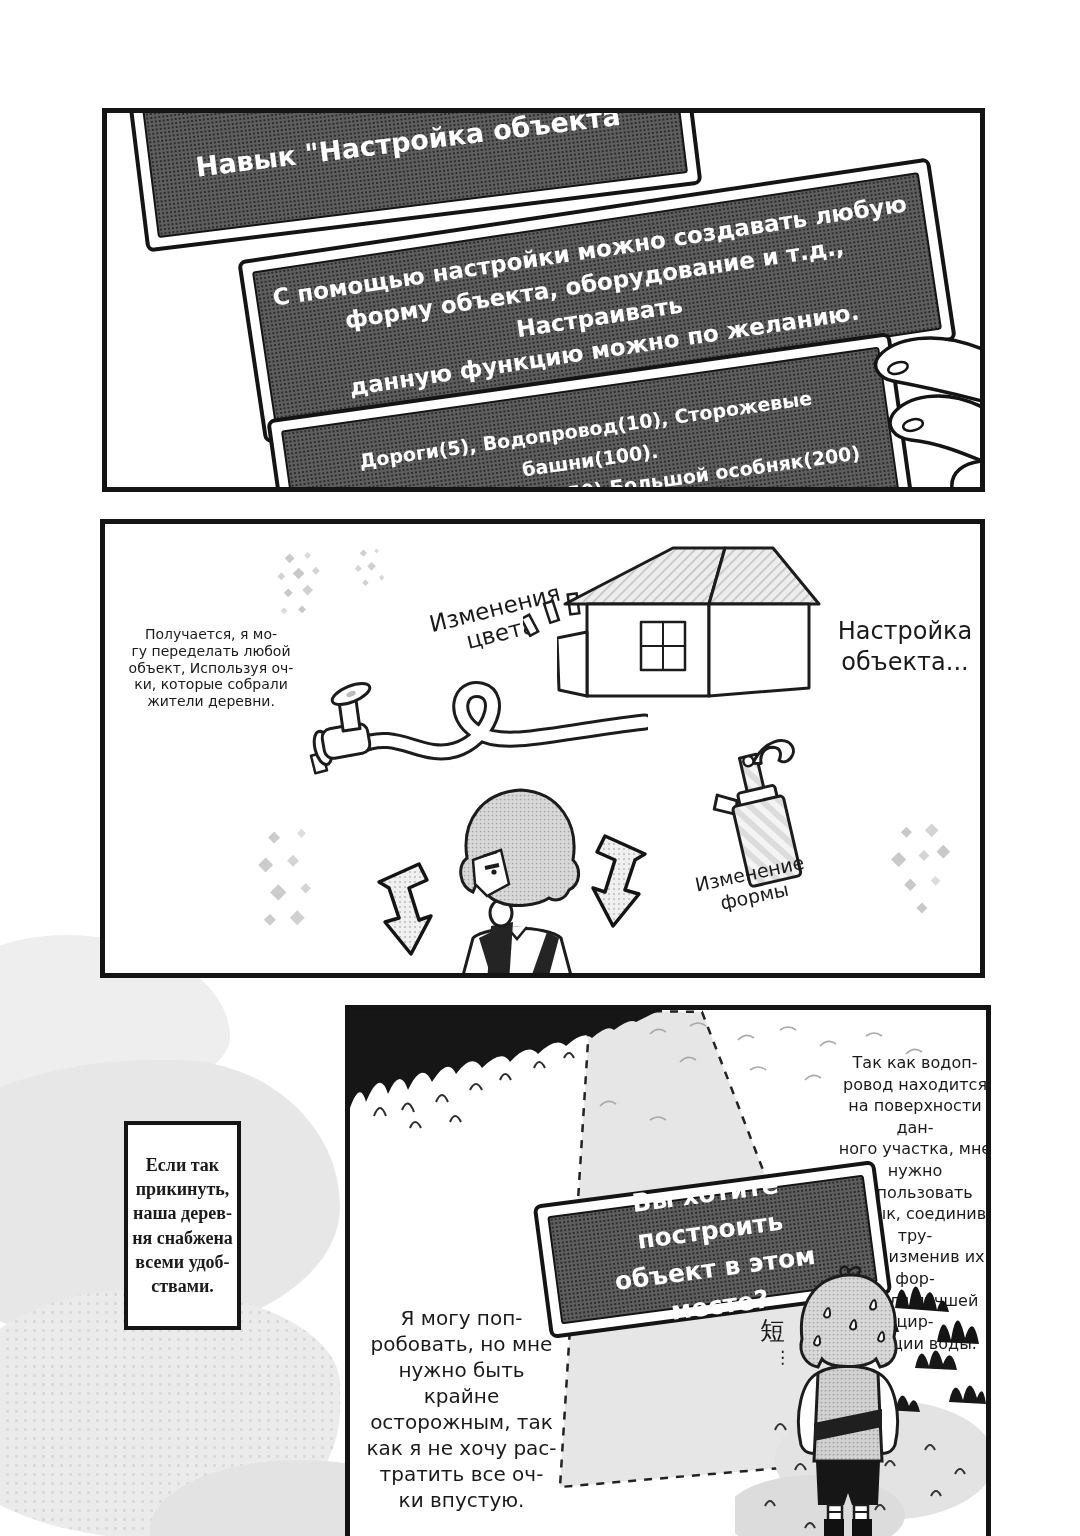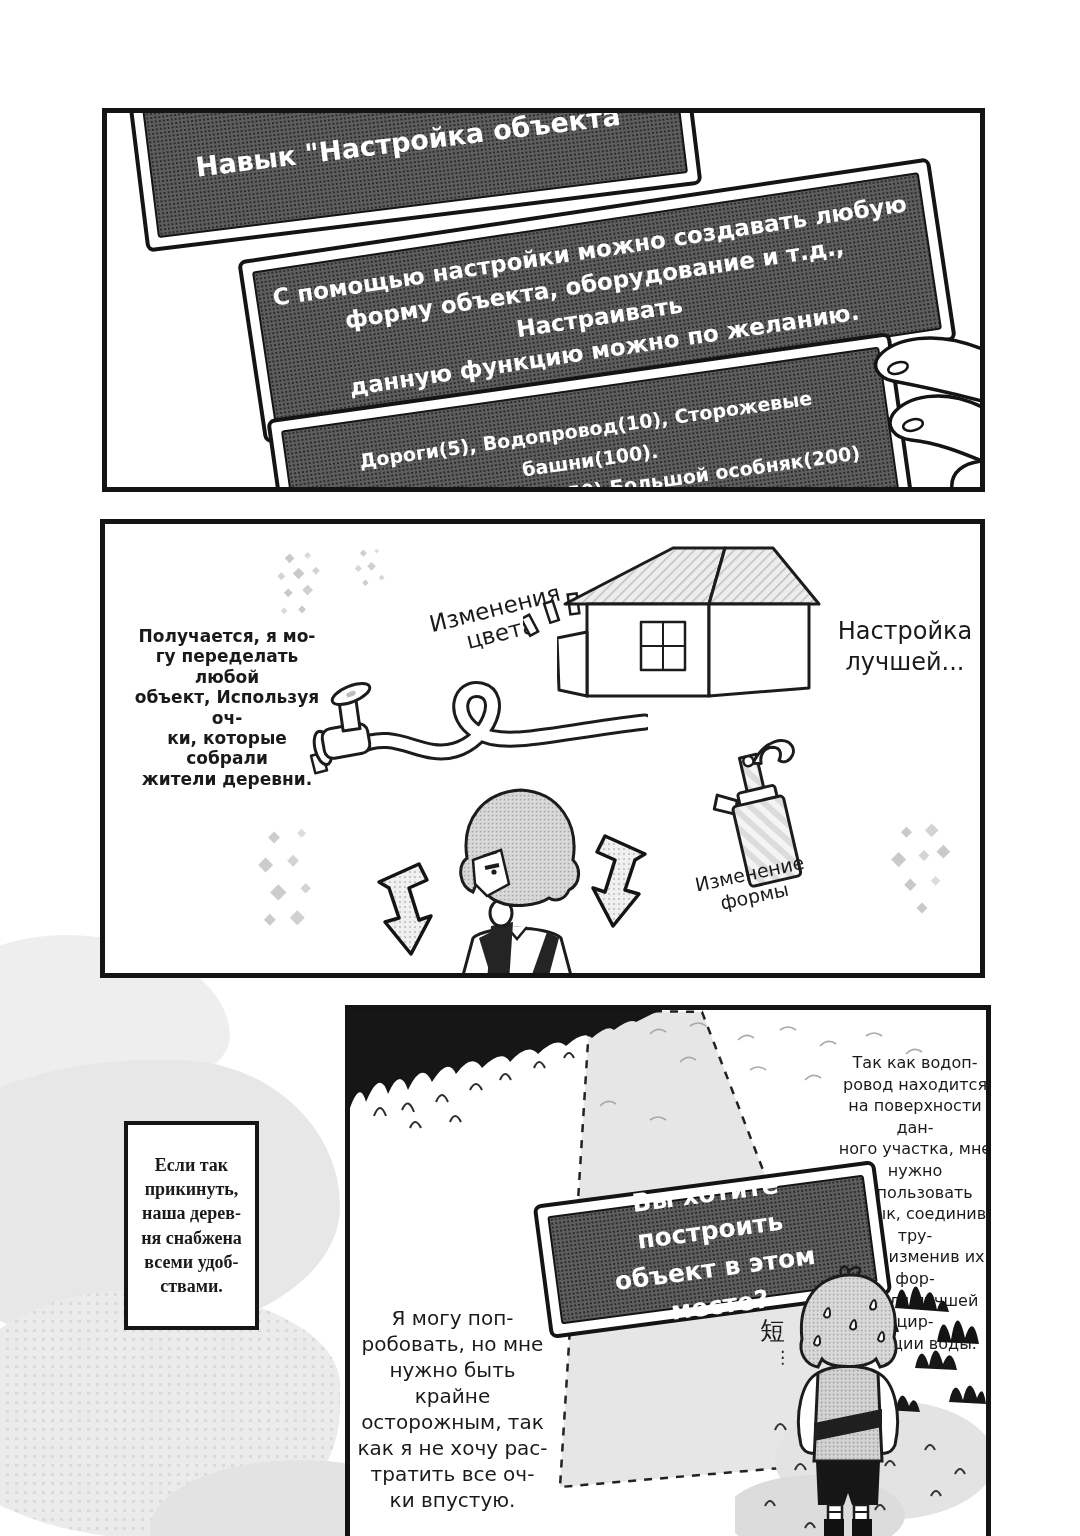--- a/index.html
+++ b/index.html
@@ -24,32 +24,32 @@
     color:#ffffff; font-weight:700; text-align:center; white-space:pre-line;
   }
   #card1 { left:28px;  top:-52px; width:560px; height:158px; transform:rotate(-7deg); font-size:27px; }
   #card2 { left:140px; top:95px;  width:700px; height:185px; transform:rotate(-8.5deg); font-size:23px; line-height:1.45; }
   #card3 { left:168px; top:262px; width:630px; height:170px; transform:rotate(-8deg); font-size:19px; line-height:1.6; }
   #sign-card { left:190px; top:172px; width:345px; height:135px; transform:rotate(-7.5deg); font-size:25px; line-height:1.5; }
 
   .speech { position:absolute; text-align:center; white-space:pre-line; }
   .abs { position:absolute; }
 
-  #p2-thought-left   { left:22px;  top:102px; width:200px; font-size:17px; line-height:1.2;font-weight:bold; }
+  #p2-thought-left   { left:6px;  top:102px; width:200px; font-size:14px; line-height:1.2; }
   #p2-label-color    { left:318px; top:72px;  width:150px; font-size:23px; line-height:1.1; transform:rotate(-14deg); }
   #p2-caption-right  { left:725px; top:92px;  width:150px; font-size:24px; line-height:1.3; }
   #p2-label-shape    { left:582px; top:338px; width:130px; font-size:19px; line-height:1.2; transform:rotate(-12deg); }
 
   #p3-caption-right  { left:485px; top:42px;  width:160px; font-size:16px; line-height:1.35; }
-  #p3-thought-bottom { left:0px;   top:295px; width:205px; font-size:20px; line-height:1.3; }
+  #p3-thought-bottom { left:0px;   top:295px; width:205px; font-size:20px; line-height:1.3;padding-left:9px; }
   #p3-sfx { left:410px; top:308px; font-size:25px; line-height:1.0; display:flex; flex-direction:column; align-items:flex-start; }
   #p3-sfx .dots { font-size:17px; margin:6px 0 0 14px; letter-spacing:1px; }
 
   #narration-box {
-    position:absolute; left:124px; top:1121px; width:135px; height:209px;
+    position:absolute; left:124px; top:1121px; width:117px; height:209px;
     background:#fff; border:4px solid #151515; box-sizing:border-box;
     display:flex; align-items:center; justify-content:center;
     font-family:"Liberation Serif", serif; font-weight:700;
     font-size:18px; line-height:1.35; text-align:center; white-space:pre-line;
   }
 
   .cloud { position:absolute; }
   #cloud1 { left:-70px; top:935px;  width:300px; height:170px; background:#eeeeee; border-radius:45% 55% 60% 40% / 50% 60% 40% 50%; }
   #cloud2 { left:-90px; top:1060px; width:430px; height:280px; background:#e7e7e7; border-radius:60% 40% 55% 45% / 45% 55% 50% 50%; }
   #cloud3 { left:-60px; top:1290px; width:400px; height:250px; background:#ebebeb;
@@ -174,21 +174,21 @@
           <polygon points="152,66 252,66 252,150 152,158" fill="#ffffff"></polygon>
           <rect x="84" y="84" width="44" height="48" fill="#ffffff" stroke-width="2.5"></rect>
           <line x1="106" y1="84" x2="106" y2="132" stroke-width="2"></line>
           <line x1="84" y1="108" x2="128" y2="108" stroke-width="2"></line>
           <polygon points="0,100 30,94 30,158 2,152" fill="#ffffff"></polygon>
           <line x1="30" y1="94" x2="30" y2="158" stroke-width="2" stroke-dasharray="5 4"></line>
         </g>
       </svg>
 
       <div class="speech" id="p2-caption-right">Настройка
-лучшей...</div>
+объекта...</div>
 
       <svg class="abs" style="left:188px; top:138px;" width="355" height="125" viewBox="0 0 355 125">
         <g>
           <path d="M66,84 C104,66 128,98 162,88 C196,78 212,34 188,28 C166,23 158,54 184,70 C212,87 262,70 352,60" stroke="#1c1c1c" stroke-width="17" fill="none" stroke-linecap="round"></path>
           <path d="M66,84 C104,66 128,98 162,88 C196,78 212,34 188,28 C166,23 158,54 184,70 C212,87 262,70 352,60" stroke="#ffffff" stroke-width="11" fill="none" stroke-linecap="round"></path>
         </g>
         <g stroke="#1c1c1c" stroke-width="3" fill="#ffffff" stroke-linejoin="round">
           <rect x="20" y="92" width="12" height="18" stroke-width="2.5" transform="rotate(-14 26 101)"></rect>
           <ellipse cx="30" cy="86" rx="8" ry="17" transform="rotate(-14 30 86)"></ellipse>
           <rect x="30" y="64" width="46" height="30" rx="9" transform="rotate(-10 53 79)"></rect>

